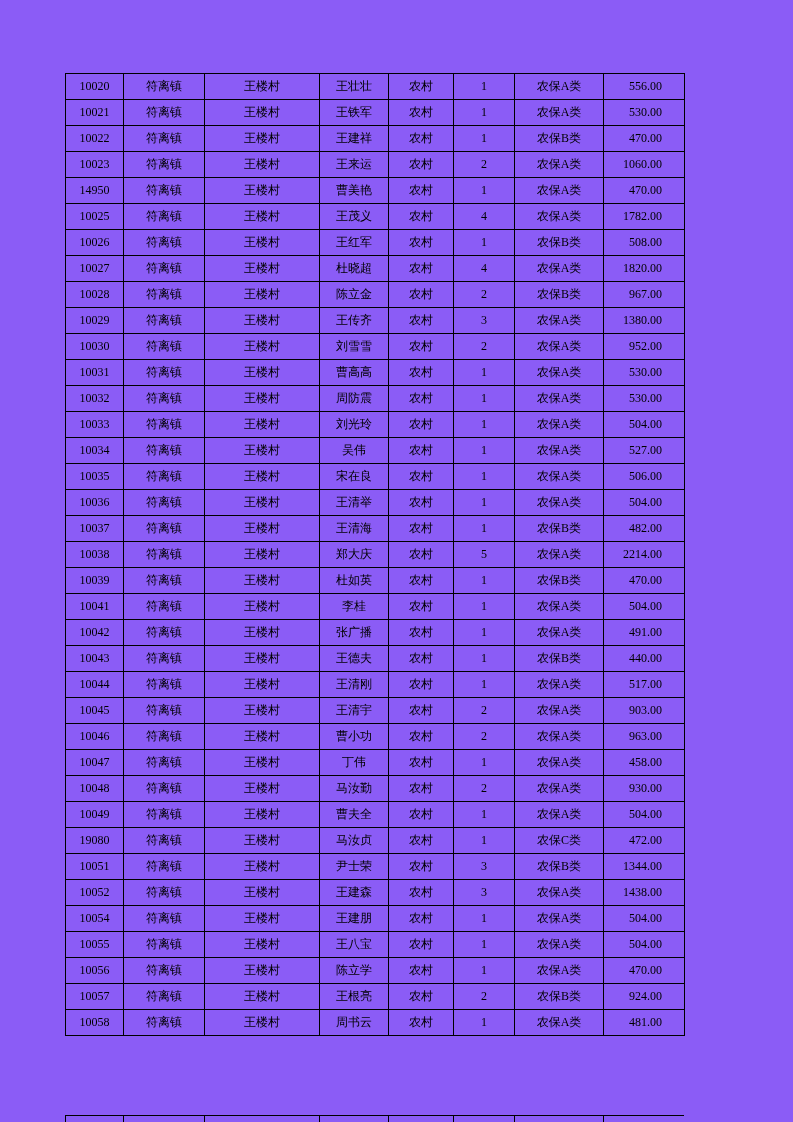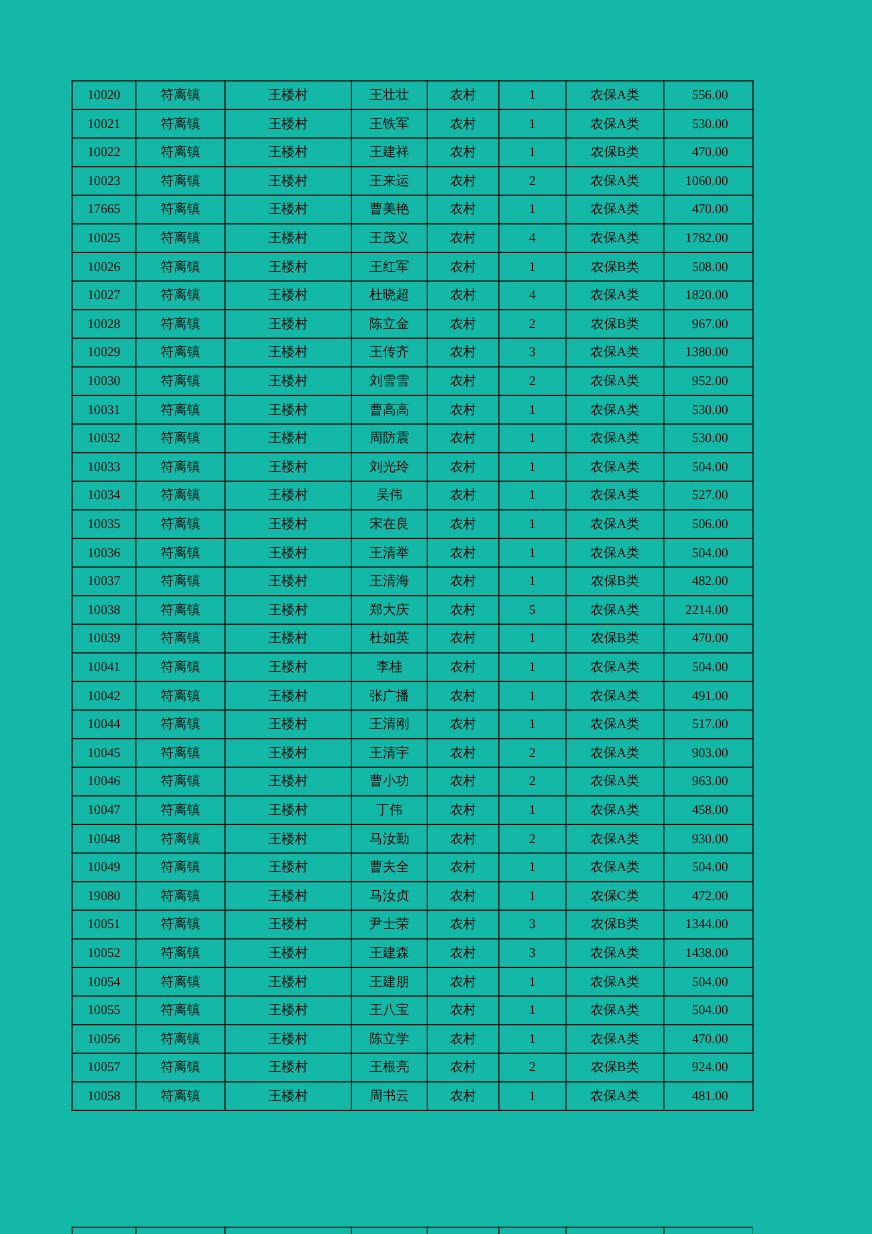--- a/index.html
+++ b/index.html
@@ -9,21 +9,21 @@
     background: #ffffff;
     font-family: "Liberation Serif", "DejaVu Serif", serif;
     position: relative;
     overflow: hidden;
     color: #000;
   }
   .sheet {
     position: absolute;
     left: 0; top: 0;
     width: 793px; height: 1122px;
-    background: #14b8a6;
+    background: #8b5cf6;
   }
   table.data-table {
     position: absolute;
     left: 65px;
     top: 73px;
     border-collapse: collapse;
     table-layout: fixed;
     width: 619px;
   }
   table.data-table td {
@@ -112,21 +112,21 @@
           <td>10023</td>
           <td>符离镇</td>
           <td>王楼村</td>
           <td>王来运</td>
           <td>农村</td>
           <td>2</td>
           <td>农保A类</td>
           <td class="col-amount">1060.00</td>
         </tr>
         <tr>
-          <td>17665</td>
+          <td>14950</td>
           <td>符离镇</td>
           <td>王楼村</td>
           <td>曹美艳</td>
           <td>农村</td>
           <td>1</td>
           <td>农保A类</td>
           <td class="col-amount">470.00</td>
         </tr>
         <tr>
           <td>10025</td>
@@ -290,20 +290,30 @@
         </tr>
         <tr>
           <td>10042</td>
           <td>符离镇</td>
           <td>王楼村</td>
           <td>张广播</td>
           <td>农村</td>
           <td>1</td>
           <td>农保A类</td>
           <td class="col-amount">491.00</td>
+        </tr>
+        <tr>
+          <td>10043</td>
+          <td>符离镇</td>
+          <td>王楼村</td>
+          <td>王德夫</td>
+          <td>农村</td>
+          <td>1</td>
+          <td>农保B类</td>
+          <td class="col-amount">440.00</td>
         </tr>
         <tr>
           <td>10044</td>
           <td>符离镇</td>
           <td>王楼村</td>
           <td>王清刚</td>
           <td>农村</td>
           <td>1</td>
           <td>农保A类</td>
           <td class="col-amount">517.00</td>

